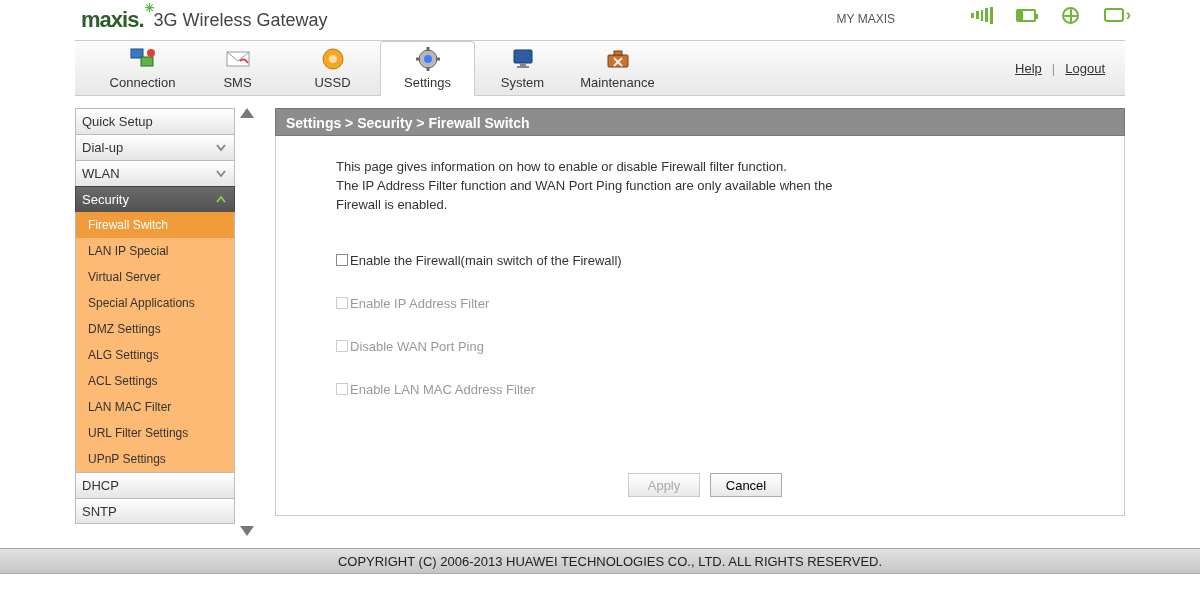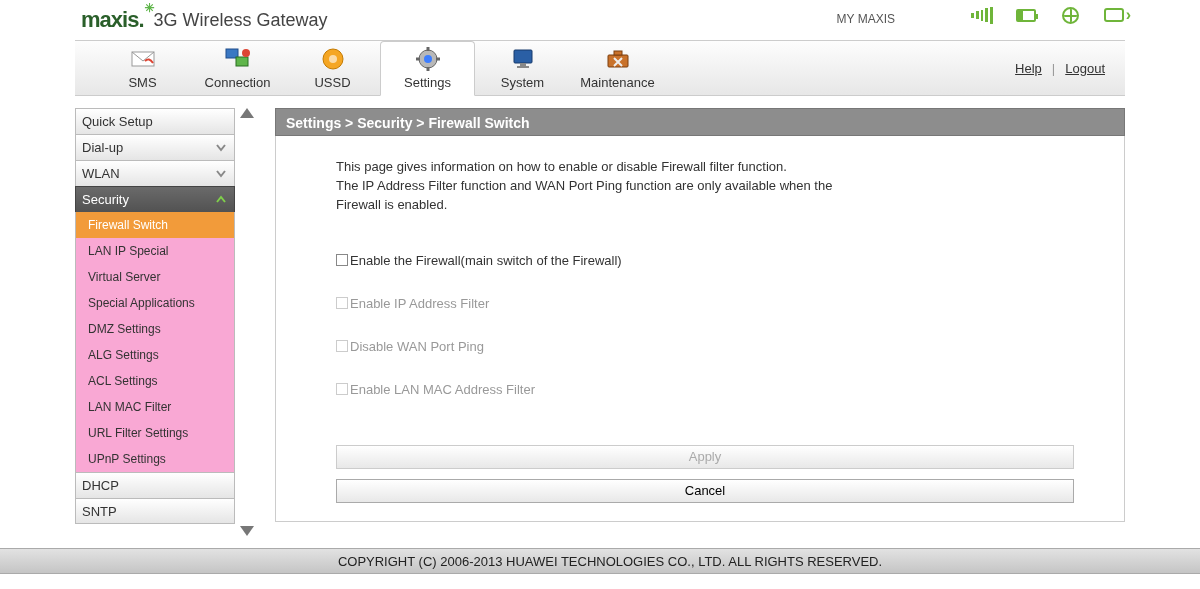--- a/index.html
+++ b/index.html
@@ -56,39 +56,39 @@
   .sidebar{width:160px;}
   .sb-item{
     height:26px;line-height:26px;padding-left:6px;font-size:13px;color:#333;
     border:1px solid #bbb;border-bottom:none;
     background:linear-gradient(#fff,#e5e5e5); position:relative; cursor:pointer;
   }
   .sb-item:last-child{border-bottom:1px solid #bbb;}
   .sb-item.head{background:linear-gradient(#6a6a6a,#525252);color:#fff;border-color:#444;}
   .sb-item .chev{position:absolute;right:6px;top:5px;}
   .chev svg{display:block;}
-  .sub{background:#f9a8d4;border-left:1px solid #bbb;border-right:1px solid #bbb;}
+  .sub{background:#fdba74;border-left:1px solid #bbb;border-right:1px solid #bbb;}
   .sub .sub-item{height:26px;line-height:26px;padding-left:12px;font-size:12px;color:#333;cursor:pointer;}
   .sub .sub-item.sel{background:#f29b3a;color:#fff;}
 
   .main{flex:1;}
   .breadcrumb{
     background:#8d8d8d;color:#fff;font-weight:bold;font-size:14px;
     height:28px;line-height:28px;padding-left:10px;border:1px solid #777;
   }
   .content{
     border:1px solid #ccc;border-top:none;padding:22px 50px 18px 60px;min-height:380px;
     display:flex;flex-direction:column;
   }
   .desc{font-size:13px;color:#333;line-height:1.45;margin-bottom:38px;max-width:520px;}
   .opt{margin-bottom:28px;font-size:13px;color:#333;display:flex;align-items:center;gap:2px;}
   .cb{width:12px;height:12px;border:1px solid #888;display:inline-block;flex-shrink:0;}
   .cb.dim{border-color:#ccc;}
   .opt.dim{color:#999;}
-  .btns{margin-top:auto;display:flex;gap:10px;justify-content:center;padding-top:20px;flex-direction:column;}
+  .btns{margin-top:auto;display:flex;gap:10px;justify-content:center;padding-top:20px;}
   .btn{min-width:72px;height:24px;border:1px solid #aaa;background:linear-gradient(#fff,#e8e8e8);font-size:13px;cursor:pointer;}
   .btn.dim{color:#aaa;border-color:#ccc;}
 
   
   .footer{
     margin-top:12px;height:26px;line-height:26px;text-align:center;font-size:13px;color:#222;
     background:linear-gradient(#e2e2e2,#c5c5c5);border-top:1px solid #aaa;border-bottom:1px solid #aaa;
     width:1200px;margin-left:-75px;padding-left:20px;
   }
 </style>
@@ -121,33 +121,33 @@
         </div>
       <div class="stat-ico">
           <div class="lan"></div>
         </div>
     </div>
   </div>
 
   <div class="navbar">
     <div class="navitem">
       <svg width="28" height="24" viewBox="0 0 28 24">
+          <rect x="2" y="2" width="12" height="9" fill="#3a78c3" stroke="#1e4d8b"></rect>
+          <rect x="12" y="10" width="12" height="9" fill="#5fb54a" stroke="#2a6f22"></rect>
+          <circle cx="22" cy="6" r="4" fill="#d43"></circle>
+        </svg>
+      <span>Connection</span>
+    </div>
+    <div class="navitem">
+      <svg width="28" height="24" viewBox="0 0 28 24">
           <rect x="3" y="5" width="22" height="14" fill="#fff" stroke="#999"></rect>
           <path d="M3 5 L14 14 L25 5" fill="none" stroke="#999"></path>
           <path d="M16 14 Q20 10 24 16" fill="none" stroke="#d43" stroke-width="2"></path>
         </svg>
       <span>SMS</span>
-    </div>
-    <div class="navitem">
-      <svg width="28" height="24" viewBox="0 0 28 24">
-          <rect x="2" y="2" width="12" height="9" fill="#3a78c3" stroke="#1e4d8b"></rect>
-          <rect x="12" y="10" width="12" height="9" fill="#5fb54a" stroke="#2a6f22"></rect>
-          <circle cx="22" cy="6" r="4" fill="#d43"></circle>
-        </svg>
-      <span>Connection</span>
     </div>
     <div class="navitem">
       <svg width="28" height="24" viewBox="0 0 28 24">
           <circle cx="14" cy="12" r="10" fill="#f5a623" stroke="#c47a00"></circle>
           <circle cx="14" cy="12" r="4" fill="#fff" opacity="0.6"></circle>
         </svg>
       <span>USSD</span>
     </div>
     <div class="navitem active">
       <svg width="28" height="24" viewBox="0 0 28 24">

